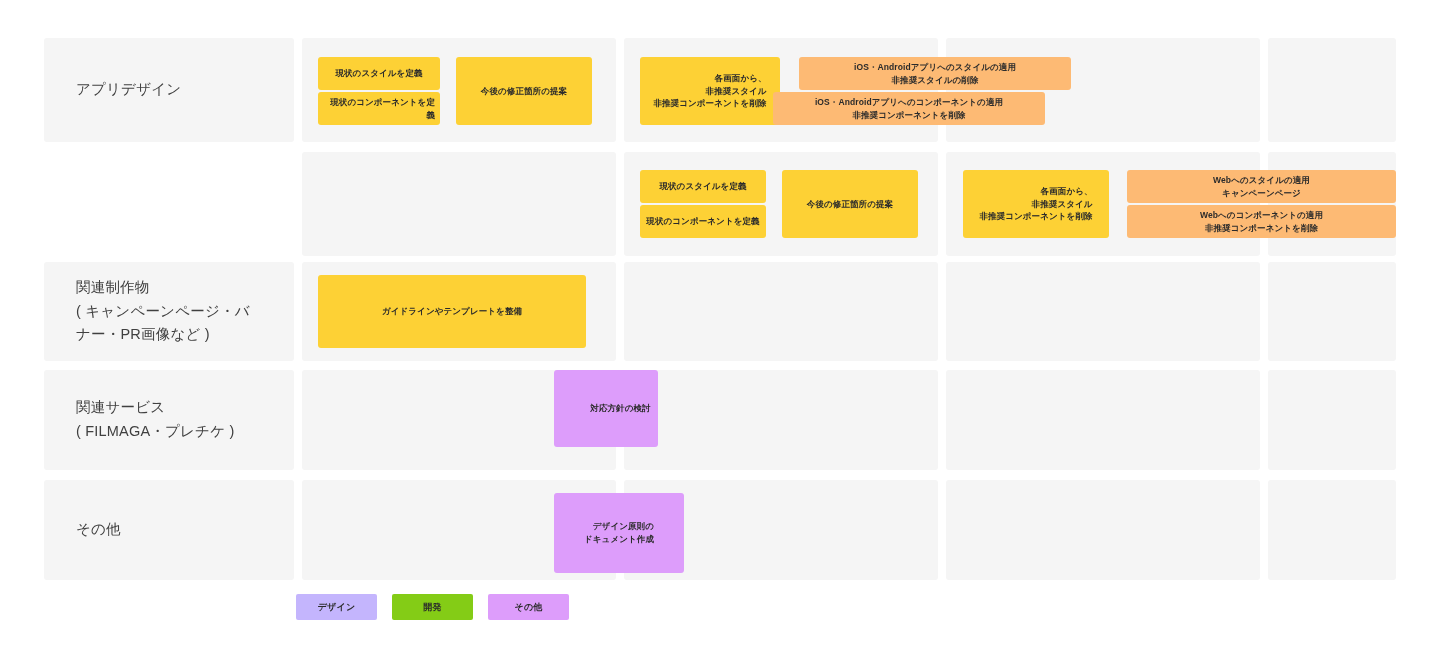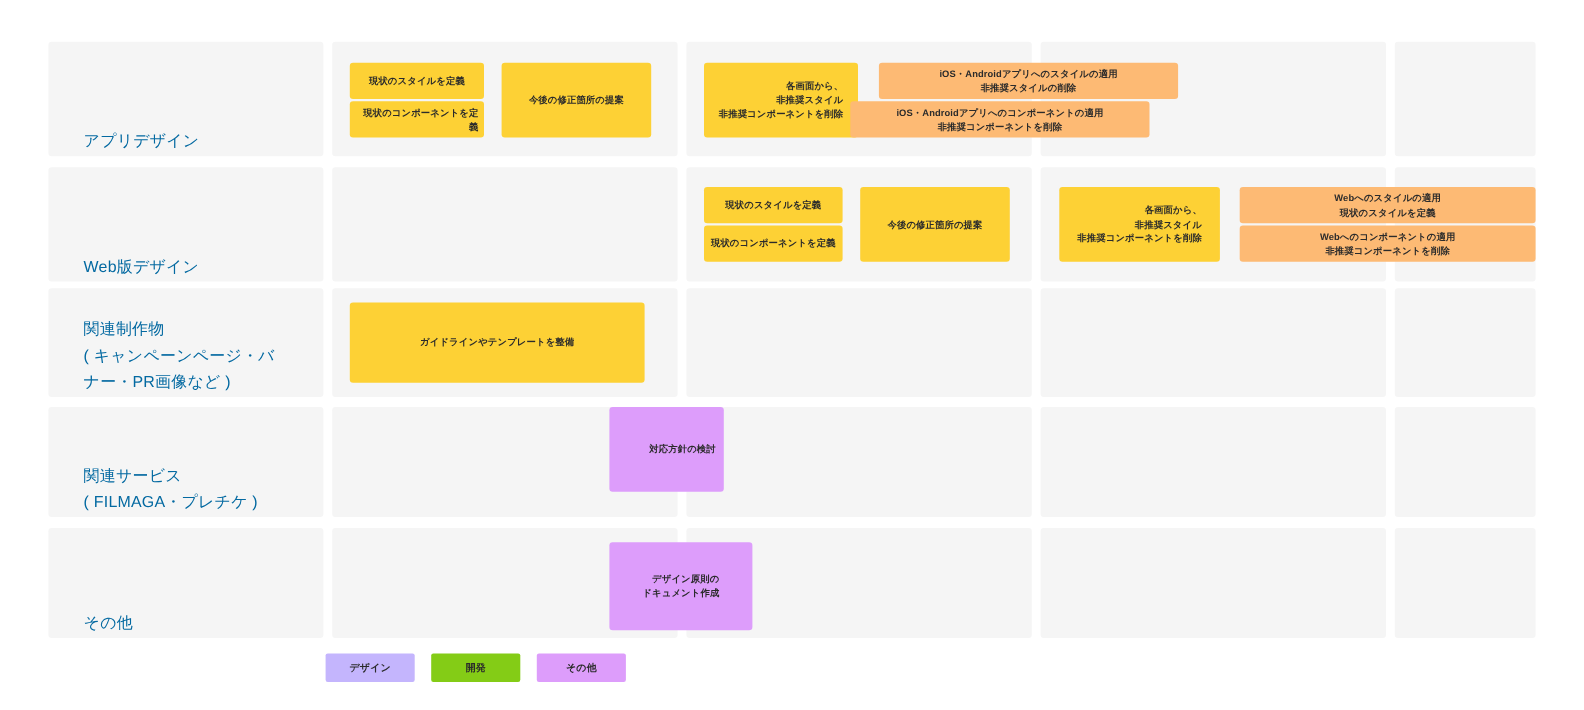--- a/index.html
+++ b/index.html
@@ -25,26 +25,26 @@
   
   .cell {
     position: absolute;
     background: #f5f5f5;
     border-radius: 3px;
     box-sizing: border-box;
   }
 
   .row-label {
     display: flex;
-    align-items: flex-end;
+    align-items: center;
     padding-left: 32px;
     padding-right: 14px;
     font-size: 14.5px;
     line-height: 1.65;
-    color: #0369a1;
+    color: #404040;
     letter-spacing: 0.2px;
     white-space: pre-line;
   }
 
   
   .chip {
     position: absolute;
     border-radius: 3px;
     box-sizing: border-box;
     display: flex;
@@ -105,36 +105,33 @@
   <div class="chip design" style="left:318px; top:92px; width:122px; height:33px;">現状のコンポーネントを定義</div>
   <div class="chip design" style="left:456px; top:57px; width:136px; height:68px;">今後の修正箇所の提案</div>
   <div class="chip design" style="left:640px; top:57px; width:140px; height:68px;">各画面から、
 非推奨スタイル
 非推奨コンポーネントを削除</div>
   <div class="chip dev" style="left:799px; top:57px; width:272px; height:33px;">iOS・Androidアプリへのスタイルの適用
 非推奨スタイルの削除</div>
   <div class="chip dev" style="left:773px; top:92px; width:272px; height:33px;">iOS・Androidアプリへのコンポーネントの適用
 非推奨コンポーネントを削除</div>
 
-  <div class="cell row-label" style="left:44px; top:152px; width:250px; height:104px;">
-    <span>Web版デザイン</span>
-  </div>
   <div class="cell" style="left:302px; top:152px; width:314px; height:104px;"></div>
   <div class="cell" style="left:624px; top:152px; width:314px; height:104px;"></div>
   <div class="cell" style="left:946px; top:152px; width:314px; height:104px;"></div>
   <div class="cell" style="left:1268px; top:152px; width:128px; height:104px;"></div>
 
   <div class="chip design" style="left:640px; top:170px; width:126px; height:33px;">現状のスタイルを定義</div>
   <div class="chip design" style="left:640px; top:205px; width:126px; height:33px;">現状のコンポーネントを定義</div>
   <div class="chip design" style="left:782px; top:170px; width:136px; height:68px;">今後の修正箇所の提案</div>
   <div class="chip design" style="left:963px; top:170px; width:146px; height:68px;">各画面から、
 非推奨スタイル
 非推奨コンポーネントを削除</div>
   <div class="chip dev" style="left:1127px; top:170px; width:269px; height:33px;">Webへのスタイルの適用
-現状のスタイルを定義</div>
+キャンペーンページ</div>
   <div class="chip dev" style="left:1127px; top:205px; width:269px; height:33px;">Webへのコンポーネントの適用
 非推奨コンポーネントを削除</div>
 
   <div class="cell row-label" style="left:44px; top:262px; width:250px; height:99px;">
     <span>関連制作物
 ( キャンペーンページ・バ
 ナー・PR画像など )</span>
   </div>
   <div class="cell" style="left:302px; top:262px; width:314px; height:99px;"></div>
   <div class="cell" style="left:624px; top:262px; width:314px; height:99px;"></div>

